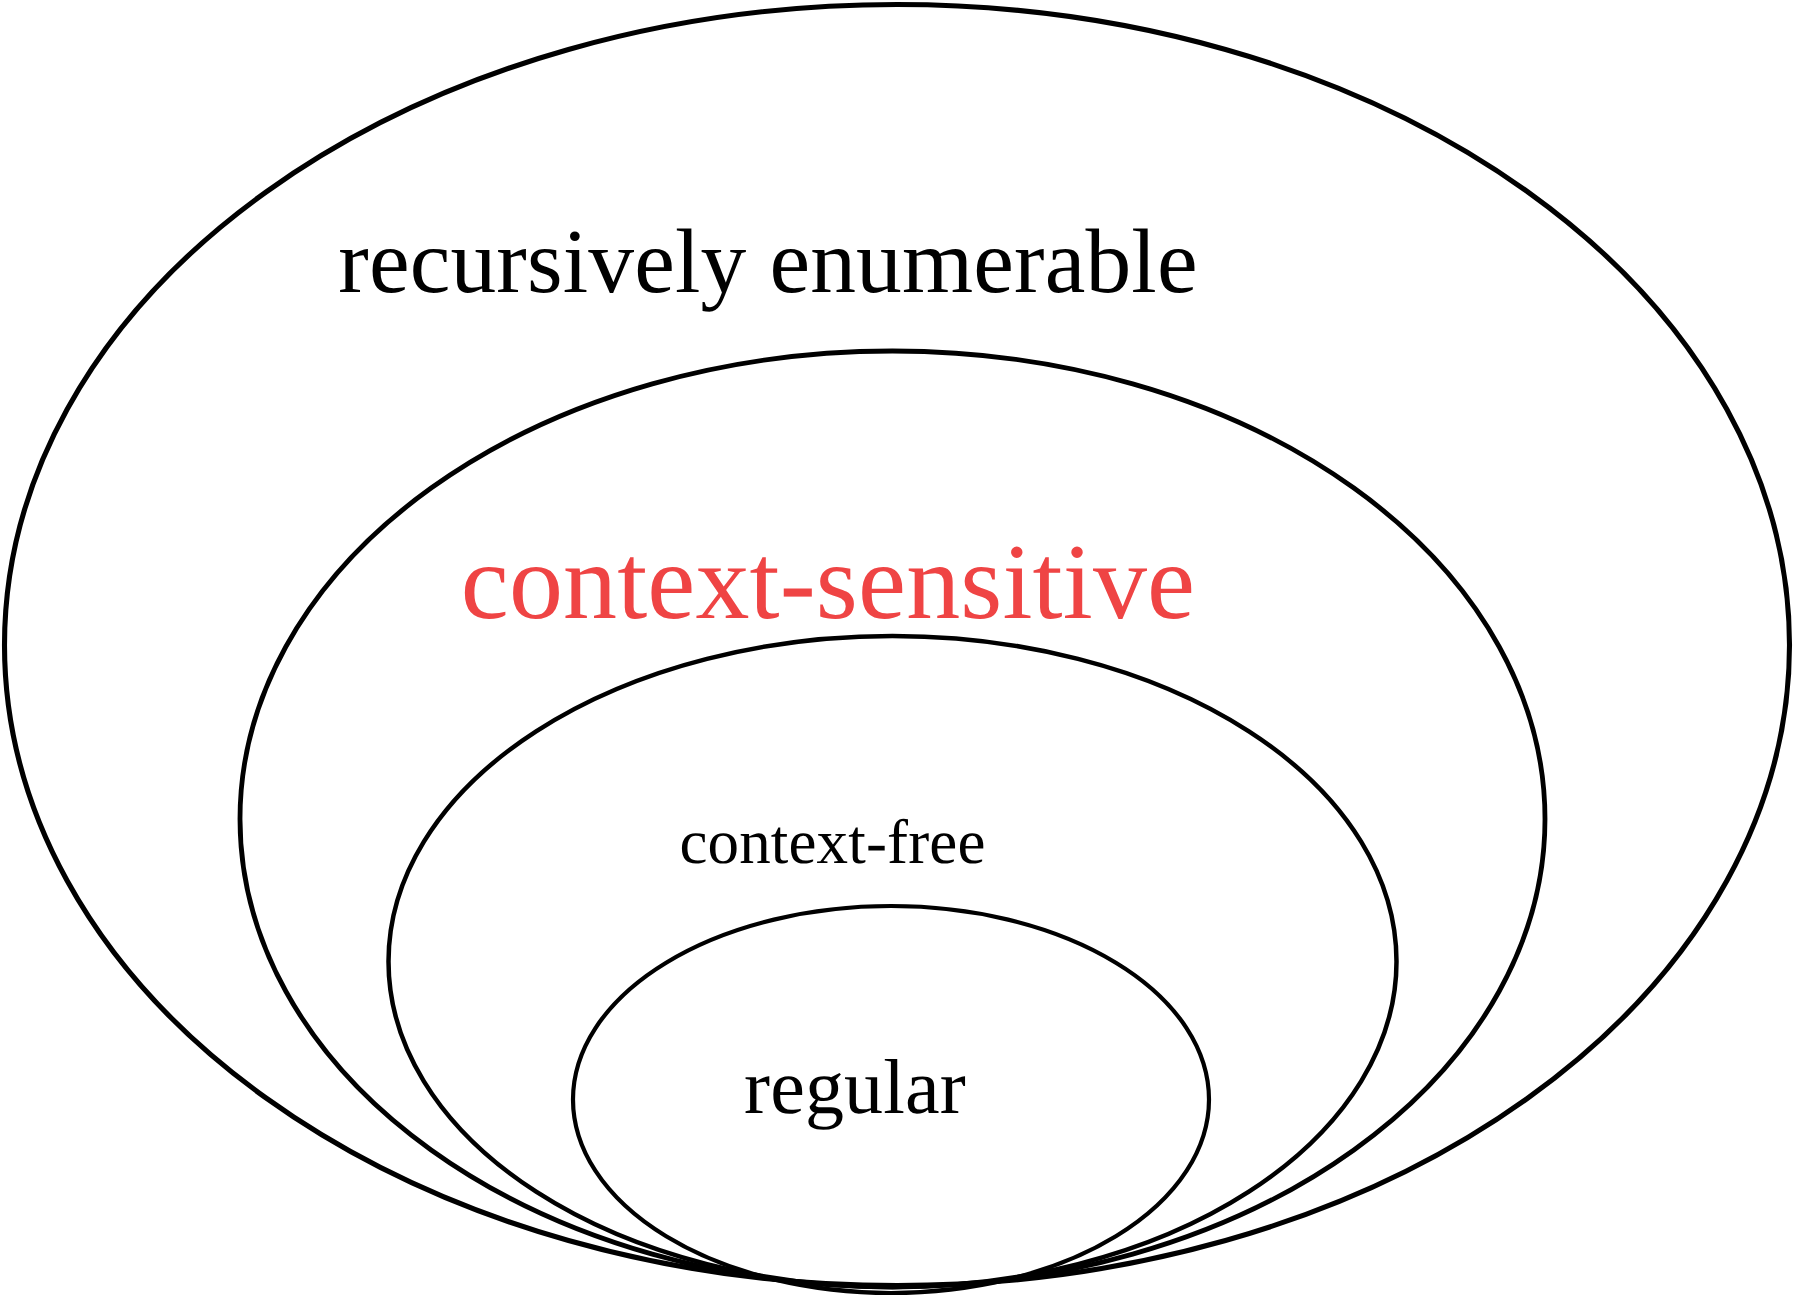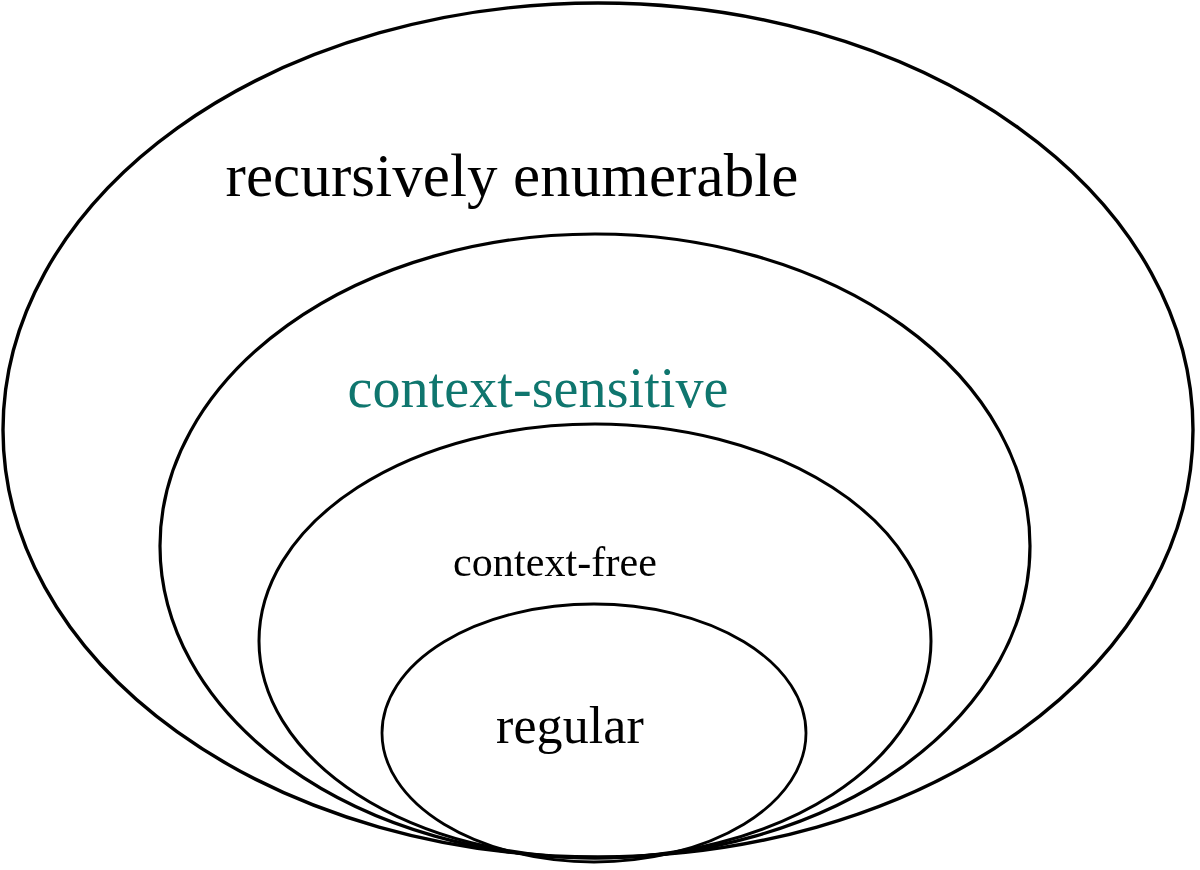--- a/index.html
+++ b/index.html
@@ -61,19 +61,19 @@
 
     <ellipse class="set-outline" cx="595" cy="546" rx="435" ry="312" stroke-width="3.2" stroke="#000000"></ellipse>
 
     <ellipse class="set-outline" cx="595" cy="641" rx="336" ry="217" stroke-width="3" stroke="#000000"></ellipse>
 
     <ellipse class="set-outline" cx="594" cy="733" rx="212" ry="129" stroke-width="2.8" stroke="#000000"></ellipse>
   </svg>
 
   <div class="set-label label-re" style="left: 512px; top: 175px; font-size: 61px; color: rgb(0, 0, 0);">recursively enumerable</div>
 
-  <div class="set-label label-cs" style="left: 538px; top: 388px; font-size: 56px; color: #0f766e;">context-sensitive</div>
+  <div class="set-label label-cs" style="left: 552px; top: 388px; font-size: 72px; color: #ef4444;">context-sensitive</div>
 
   <div class="set-label label-cf" style="left: 555px; top: 562px; font-size: 42px; color: rgb(0, 0, 0);">context-free</div>
 
   <div class="set-label label-regular" style="left: 570px; top: 726px; font-size: 52px; color: rgb(0, 0, 0);">regular</div>
 
 </div>
 
 </body></html>

